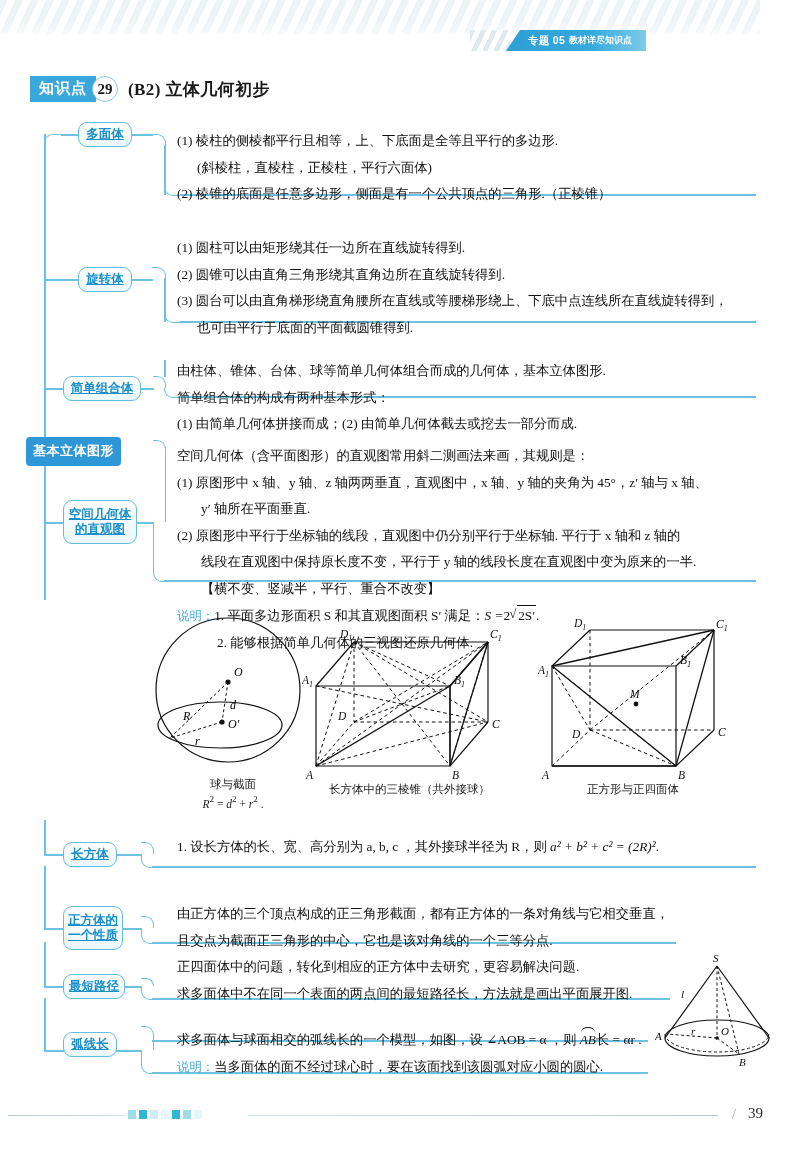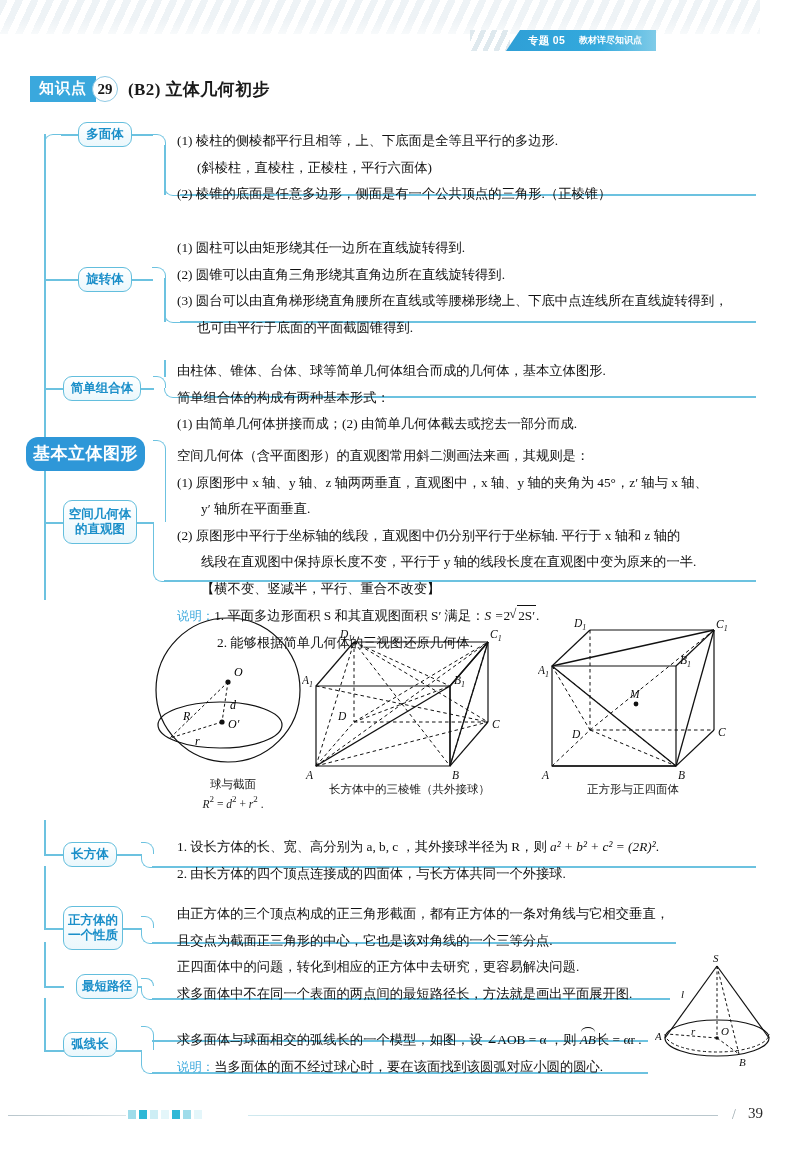--- a/index.html
+++ b/index.html
@@ -23,21 +23,21 @@
 
   
   .runhead{
     position:absolute; left:506px; top:30px; height:21px;
     display:flex; align-items:center; padding:0 14px 0 22px;
     background:linear-gradient(90deg,#2f9fd6,#33a9dd 60%,#7fcbe8);
     color:#fff; white-space:nowrap;
     clip-path: polygon(14px 0, 100% 0, 100% 100%, 0 100%);
   }
   .runhead .rh-num{ font-family:"Liberation Sans",sans-serif; font-weight:bold; font-size:10.5px; letter-spacing:.3px; }
-  .runhead .rh-txt{ font-family:"Liberation Sans",sans-serif; font-weight:bold; font-size:9px; margin-left:14px; }
+  .runhead .rh-txt{ font-family:"Liberation Sans",sans-serif; font-weight:bold; font-size:9px; margin-left:4px; }
   .runhead-tail{
     position:absolute; left:470px; top:30px; width:40px; height:21px;
     background:repeating-linear-gradient(115deg,#dfe9ee 0 5px,#ffffff 5px 10px);
   }
 
   
   .kp-row{ position:absolute; left:30px; top:76px; display:flex; align-items:center; }
   .kp-tag{
     background:#3aa8dd; color:#fff; font-family:"Liberation Sans",sans-serif;
     font-weight:bold; font-size:15px; padding:3px 9px 4px; letter-spacing:1px;
@@ -51,35 +51,35 @@
   .kp-title{ margin-left:10px; font-size:17px; font-weight:bold; letter-spacing:.4px; }
 
   
   .trunk{
     position:absolute; left:44px; top:134px; width:2px; height:466px;
     background:#6cc2e0;
   }
   .root-label{
     position:absolute; left:26px; top:437px; z-index:5;
     background:#2e97d8; color:#fff; font-family:"Liberation Sans",sans-serif;
-    font-weight:bold; font-size:17px; padding:5px 7px 6px; border-radius:12px;
+    font-weight:bold; font-size:13px; padding:5px 7px 6px; border-radius:4px;
     letter-spacing:.5px; white-space:nowrap;
   }
 
   
   .pill{
     position:absolute; border:1.3px solid #63bedd; border-radius:9px;
     background:linear-gradient(180deg,#ffffff,#eaf7fc);
     color:#1b8fc9; font-family:"Liberation Sans",sans-serif; font-weight:bold;
     font-size:12.5px; text-align:center; line-height:1.18;
     display:flex; align-items:center; justify-content:center;
     padding:3px 6px; white-space:nowrap; z-index:4;
   }
   .pill.two-line{ line-height:1.2; }
-  .pill span{ display:block; }
+  .pill span{ display:block;text-decoration:underline; }
 
   
   .hline{ position:absolute; height:1.6px; background:#6cc2e0; }
   .vline{ position:absolute; width:1.6px; background:#6cc2e0; }
   .corner-tr{ position:absolute; border-top:1.6px solid #6cc2e0; border-right:1.6px solid #6cc2e0; border-top-right-radius:9px; }
   .corner-tl{ position:absolute; border-top:1.6px solid #6cc2e0; border-left:1.6px solid #6cc2e0; border-top-left-radius:9px; }
   .corner-bl{ position:absolute; border-bottom:1.6px solid #6cc2e0; border-left:1.6px solid #6cc2e0; border-bottom-left-radius:9px; }
   .underline{ position:absolute; height:1.5px; background:#6cc2e0; }
 
   
@@ -323,21 +323,20 @@
 <div class="pill" style="left:63px; top:842px; width:54px; height:25px;">
   <span>长方体</span>
 </div>
 <div class="hline" style="left:116px; top:854px; width:26px;"></div>
 <div class="corner-tr" style="left:141px; top:842px; width:13px; height:12px;"></div>
 <div class="corner-bl" style="left:141px; top:854px; width:13px; height:14px;"></div>
 <div class="underline" style="left:152px; top:866px; width:604px;"></div>
 
 <div class="tblock" style="left:171px; top:831px; width:600px;">
   <p><span>1. 设长方体的长、宽、高分别为 a, b, c ，其外接球半径为 R，则 </span><i class="mi">a² + b² + c² = (2R)²</i><span>.</span></p>
-  <p>2. 由长方体的四个顶点连接成的四面体，与长方体共同一个外接球.</p>
 </div>
 
 <div class="vline" style="left:44px; top:866px; height:62px;"></div>
 <div class="hline" style="left:44px; top:928px; width:20px;"></div>
 <div class="pill two-line" style="left:63px; top:906px; width:60px; height:44px; flex-direction:column;">
   <span>正方体的</span>
   <span>一个性质</span>
 </div>
 <div class="hline" style="left:122px; top:928px; width:20px;"></div>
 <div class="corner-tr" style="left:141px; top:916px; width:13px; height:12px;"></div>
@@ -345,21 +344,21 @@
 <div class="underline" style="left:152px; top:942px; width:524px;"></div>
 
 <div class="tblock" style="left:171px; top:898px; width:600px;">
   <p>由正方体的三个顶点构成的正三角形截面，都有正方体的一条对角线与它相交垂直，</p>
   <p>且交点为截面正三角形的中心，它也是该对角线的一个三等分点.</p>
   <p>正四面体中的问题，转化到相应的正方体中去研究，更容易解决问题.</p>
 </div>
 
 <div class="vline" style="left:44px; top:942px; height:44px;"></div>
 <div class="hline" style="left:44px; top:986px; width:20px;"></div>
-<div class="pill" style="left:63px; top:974px; width:62px; height:25px;margin-left:13px;">
+<div class="pill" style="left:63px; top:974px; width:62px; height:25px;">
   <span>最短路径</span>
 </div>
 <div class="hline" style="left:124px; top:986px; width:18px;"></div>
 <div class="corner-tr" style="left:141px; top:978px; width:13px; height:8px;"></div>
 <div class="corner-bl" style="left:141px; top:986px; width:13px; height:14px;"></div>
 <div class="underline" style="left:152px; top:998px; width:518px;"></div>
 
 <div class="tblock" style="left:171px; top:978px; width:600px;">
   <p>求多面体中不在同一个表面的两点间的最短路径长，方法就是画出平面展开图.</p>
 </div>

